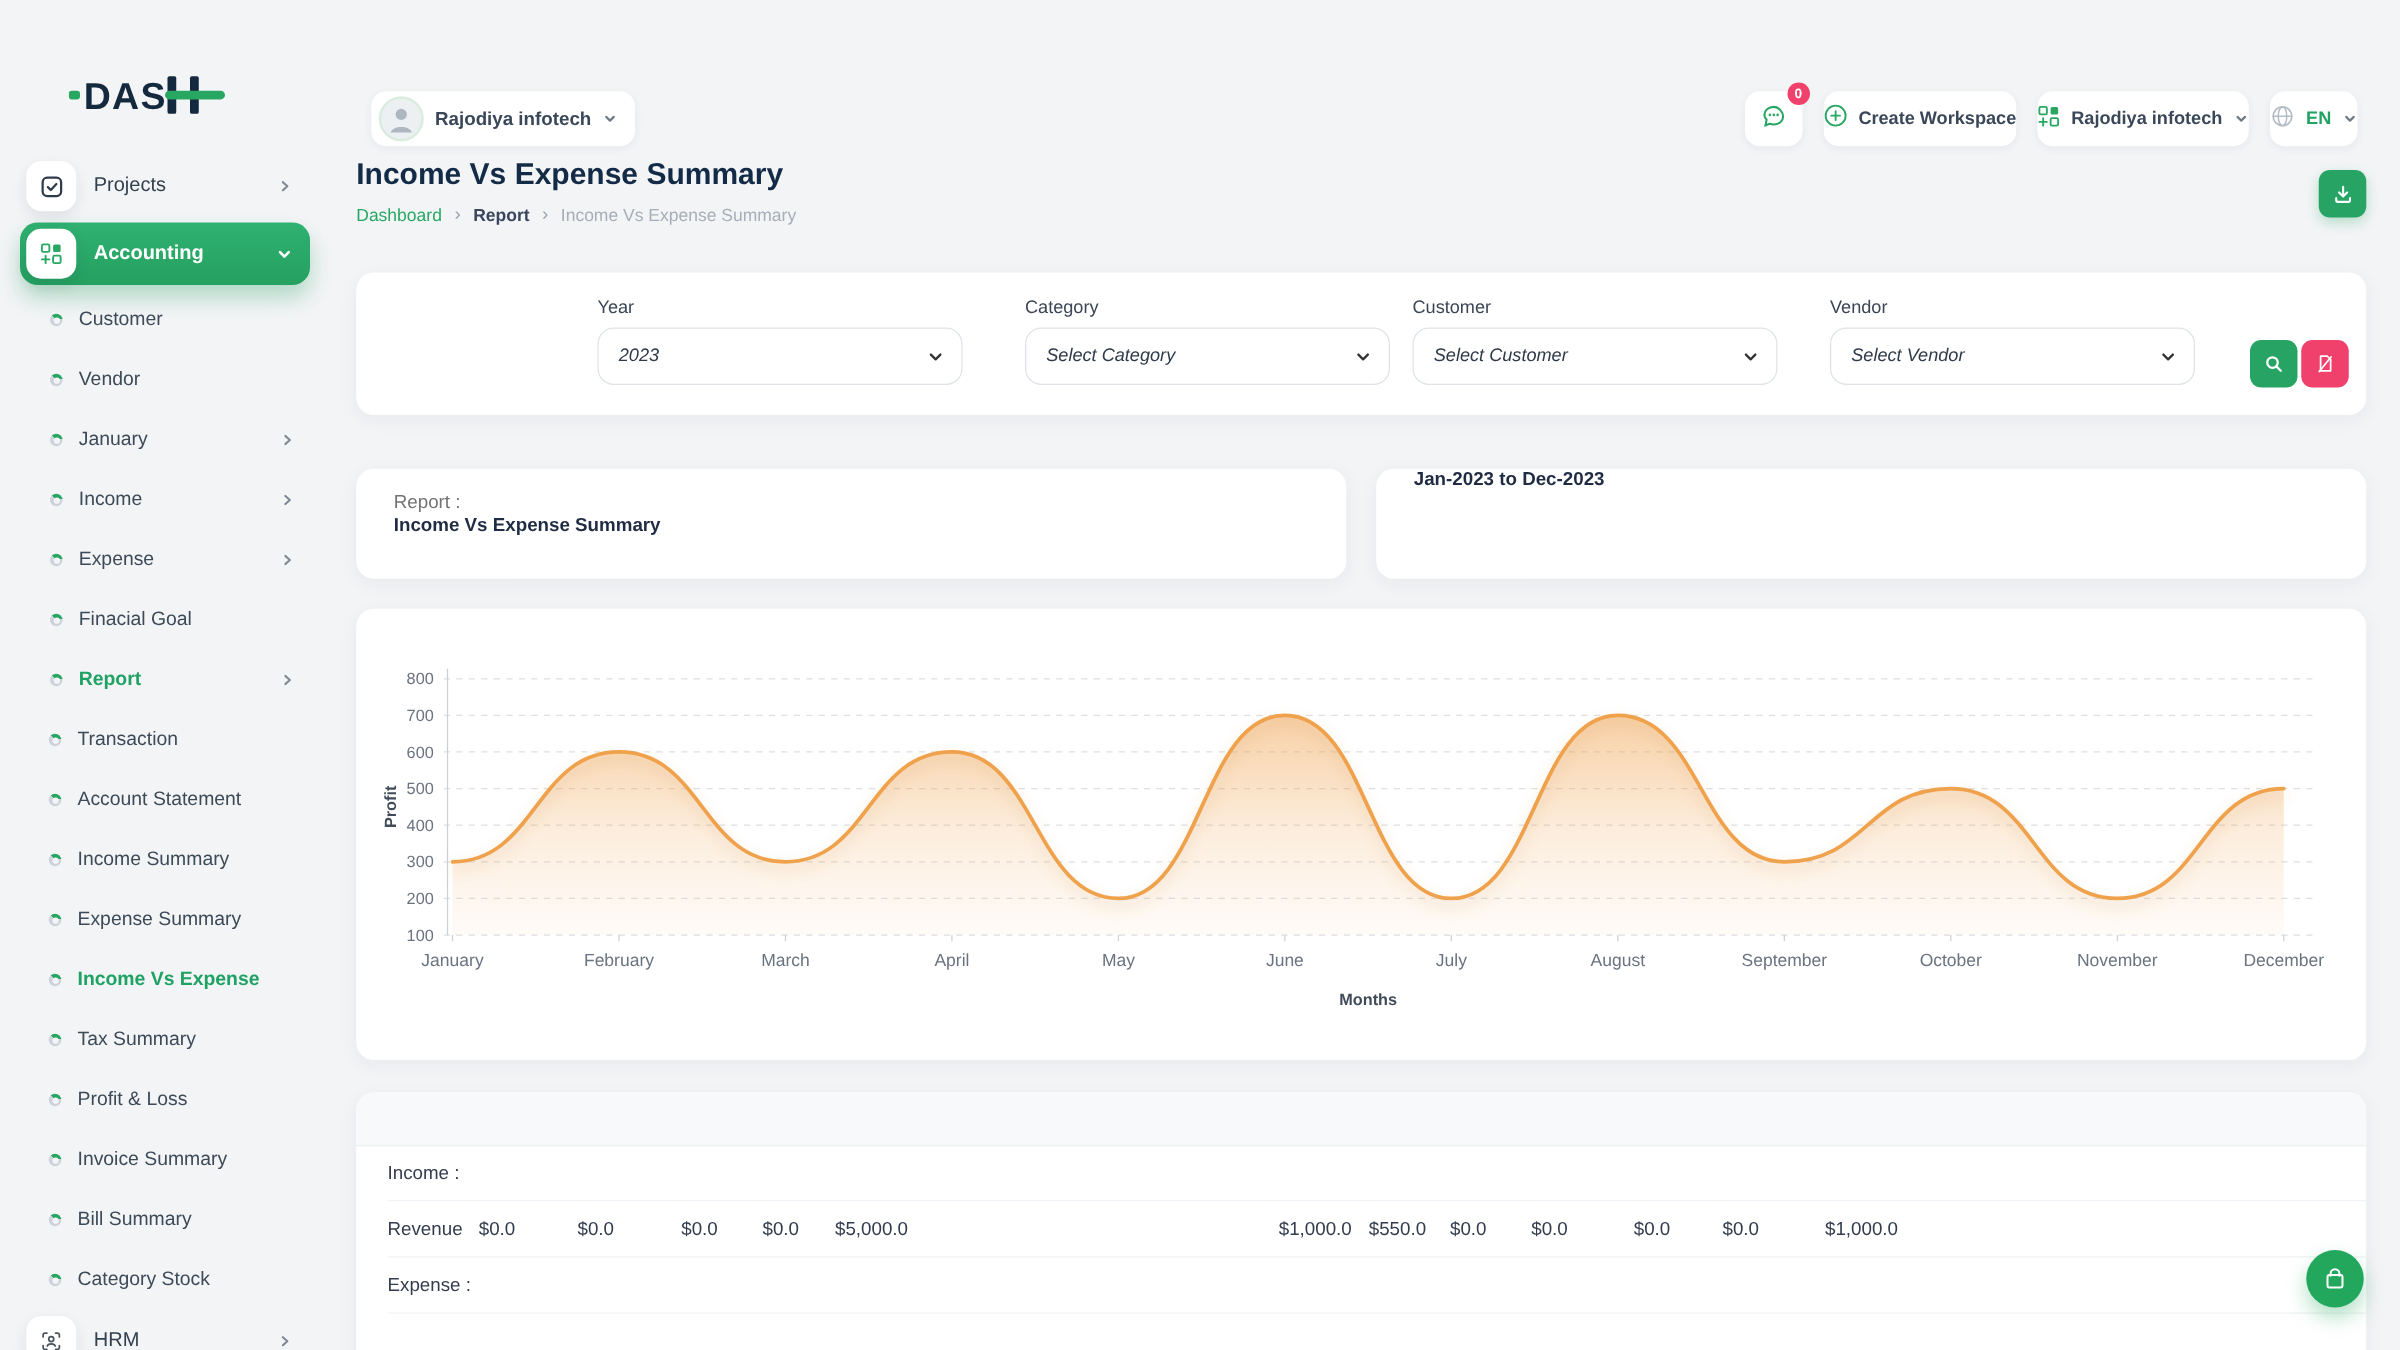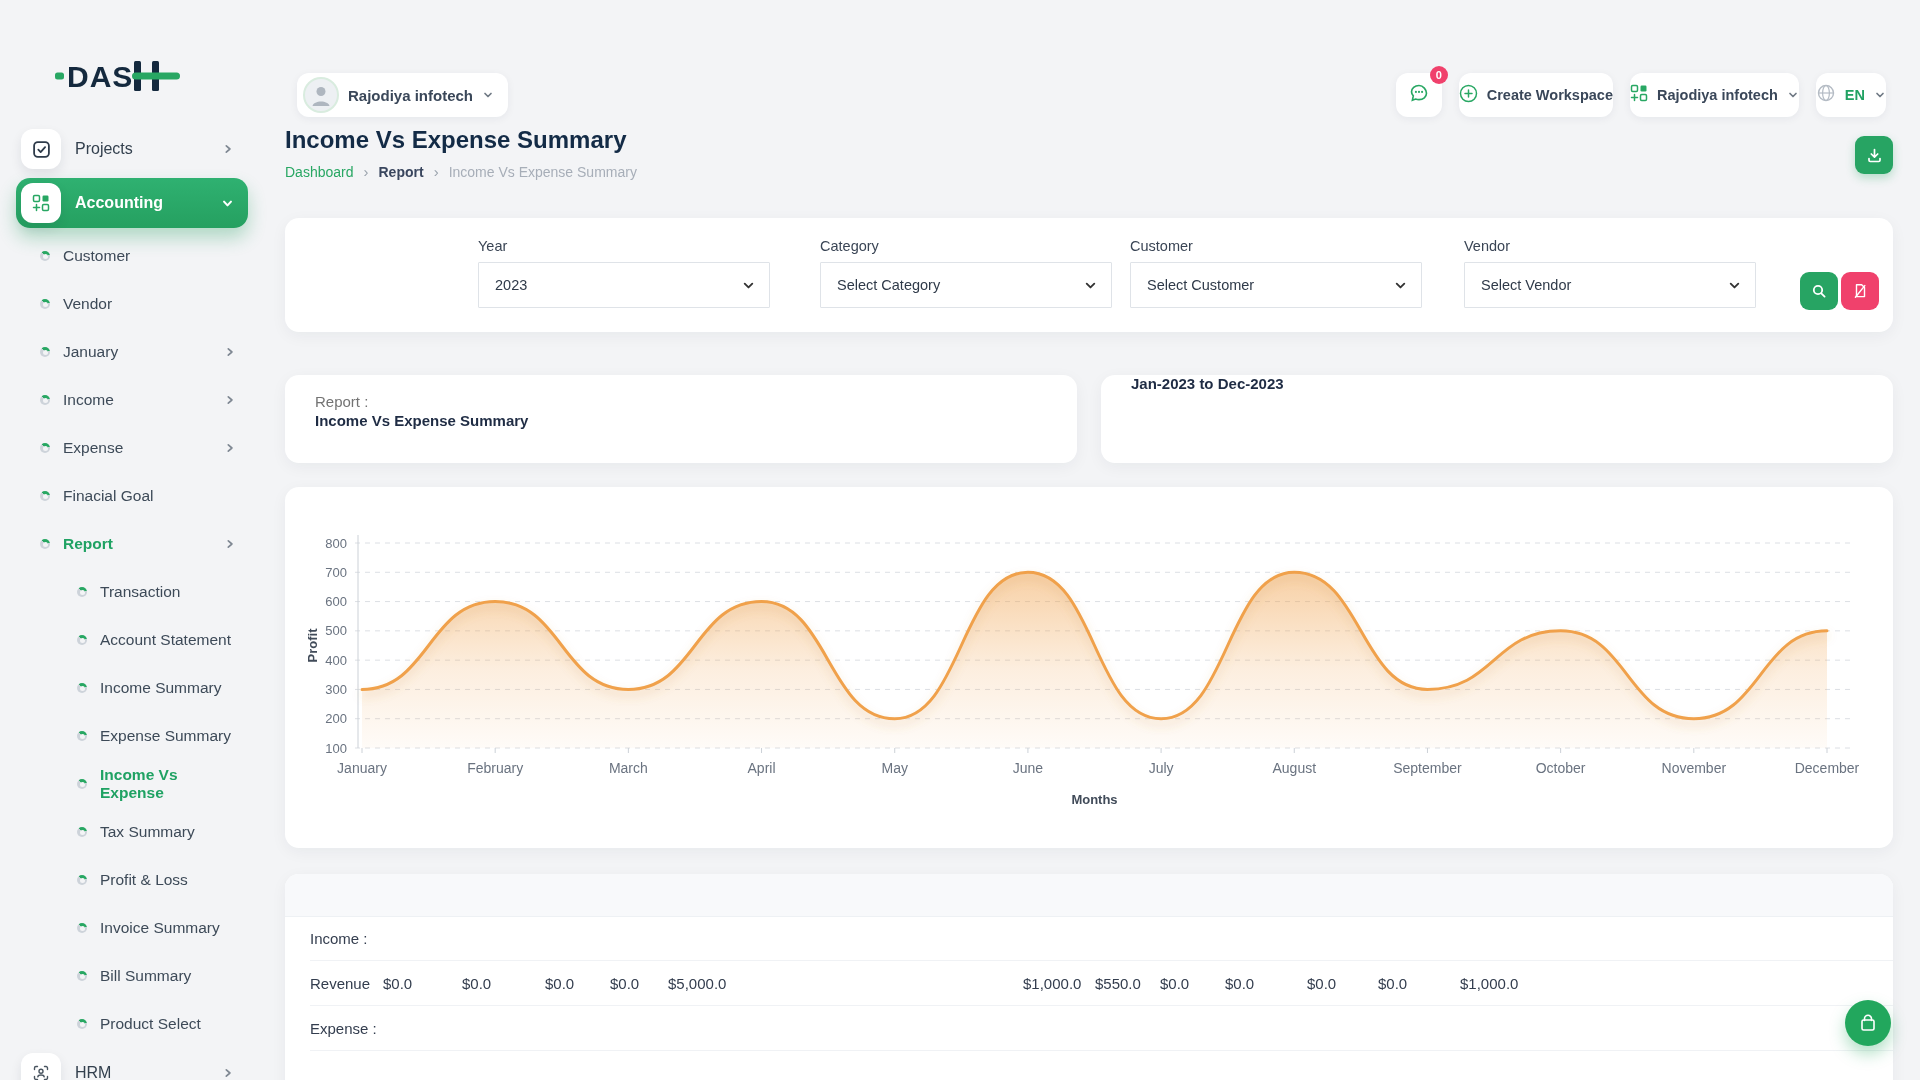--- a/index.html
+++ b/index.html
@@ -9,21 +9,21 @@
   
   .logo{position:absolute;left:55px;top:56px;width:140px;height:40px;}
   .side-nav{position:absolute;left:0;top:124px;width:262px;}
   .nav-chip{display:flex;align-items:center;gap:14px;height:50px;margin:0 14px 4px 16px;padding:0 14px 0 5px;border-radius:14px;cursor:pointer;}
   .chip-ic{width:40px;height:40px;background:#fff;border-radius:12px;box-shadow:0 5px 12px rgba(20,30,50,.09);display:flex;align-items:center;justify-content:center;flex:0 0 auto;}
   .nav-chip .label{font-size:16px;color:#33404e;flex:1;}
   .nav-chip.active{background:linear-gradient(180deg,#2fb171,#25a060);box-shadow:0 10px 18px rgba(37,160,96,.32);}
   .nav-chip.active .label{color:#fff;font-weight:bold;}
   .nav-chip.active .chev svg path{stroke:#fff;}
   .nav-sub{display:flex;align-items:center;height:48px;padding:0 26px 0 40px;gap:13px;cursor:pointer;}
-  .nav-sub.lvl2{padding-left:77px;}
+  .nav-sub.lvl2{padding-left:39px;}
   .nav-sub .label{font-size:15.5px;color:#3d4a58;flex:1;}
   .nav-sub.active .label{color:#1fa263;font-weight:bold;}
   .bullet{position:relative;width:10px;height:10px;border-radius:50%;flex:0 0 auto;
     background:conic-gradient(from 320deg,#28a763 0 120deg,#cdd3da 120deg 360deg);}
   .bullet::after{content:"";position:absolute;inset:2.5px;background:#f3f4f6;border-radius:50%;}
   .chev{display:flex;align-items:center;}
 
   
   .pill{display:inline-flex;align-items:center;gap:9px;background:#fff;border-radius:12px;
     box-shadow:0 2px 8px rgba(25,39,62,.06);height:44px;padding:0 0;cursor:pointer;}
@@ -46,22 +46,22 @@
   .crumb-sep{color:#9aa3ad;font-size:15px;}
   .crumb-sep::before{content:"\203A";}
   .dl-btn{position:absolute;left:1855px;top:136px;width:38px;height:38px;border-radius:9px;background:#27a463;
     display:flex;align-items:center;justify-content:center;cursor:pointer;box-shadow:0 4px 10px rgba(39,164,99,.3);}
 
   
   .card{position:absolute;background:#fff;border-radius:14px;box-shadow:0 4px 16px rgba(25,39,62,.05);}
   .filters-card{left:285px;top:218px;width:1608px;height:114px;}
   .fgroup{position:absolute;top:0;}
   .fgroup .flabel{position:absolute;top:20px;left:0;font-size:14.5px;color:#3a4555;}
-  .fselect{position:absolute;top:44px;left:0;width:292px;height:46px;border:1px solid #dfe3e8;border-radius:1px;
-    display:flex;align-items:center;justify-content:space-between;padding:0 14px 0 16px;box-sizing:border-box;cursor:pointer;background:#fff;}
+  .fselect{position:absolute;top:44px;left:0;width:292px;height:46px;border:1px solid #dfe3e8;border-radius:13px;
+    display:flex;align-items:center;justify-content:space-between;padding:0 14px 0 16px;box-sizing:border-box;cursor:pointer;background:#fff;font-style:italic;}
   .fselect .fval{font-size:14.5px;color:#2f3a49;}
   .fbtn{position:absolute;top:54px;width:38px;height:38px;border-radius:9px;display:flex;align-items:center;justify-content:center;cursor:pointer;}
   .fbtn.green{left:1515px;background:#27a463;}
   .fbtn.pink{left:1556px;background:#f0416c;}
 
   .sum-card{height:88px;width:792px;top:375px;}
   .sum-card .t1{margin:18px 0 2px 30px;font-size:15px;font-weight:normal;color:#737373;}
   .sum-card .t2{margin:0 0 0 30px;font-size:15px;font-weight:bold;color:#1f2c44;}
 
   .chart-card{left:285px;top:487px;width:1608px;height:361px;}
@@ -209,21 +209,21 @@
       <div class="nav-sub lvl2">
         <span class="bullet"></span>
         <span class="label">Invoice Summary</span>
       </div>
       <div class="nav-sub lvl2">
         <span class="bullet"></span>
         <span class="label">Bill Summary</span>
       </div>
       <div class="nav-sub lvl2">
         <span class="bullet"></span>
-        <span class="label">Product Select</span>
+        <span class="label">Category Stock</span>
       </div>
       <div class="nav-chip">
         <span class="chip-ic">
           <svg width="18" height="18" viewBox="0 0 18 18">
             <path d="M2.5 5.5v-1.5a1.5 1.5 0 0 1 1.5-1.5h1.5M12.5 2.5h1.5a1.5 1.5 0 0 1 1.5 1.5v1.5M15.5 12.5v1.5a1.5 1.5 0 0 1-1.5 1.5h-1.5M5.5 15.5h-1.5a1.5 1.5 0 0 1-1.5-1.5v-1.5" fill="none" stroke="#4a5560" stroke-width="1.4" stroke-linecap="round"></path>
             <circle cx="9" cy="7.2" r="2" fill="none" stroke="#4a5560" stroke-width="1.4"></circle>
             <path d="M5.8 12.8c.5-2.4 5.9-2.4 6.4 0" fill="none" stroke="#4a5560" stroke-width="1.4" stroke-linecap="round"></path>
           </svg>
         </span>
         <span class="label">HRM</span>

